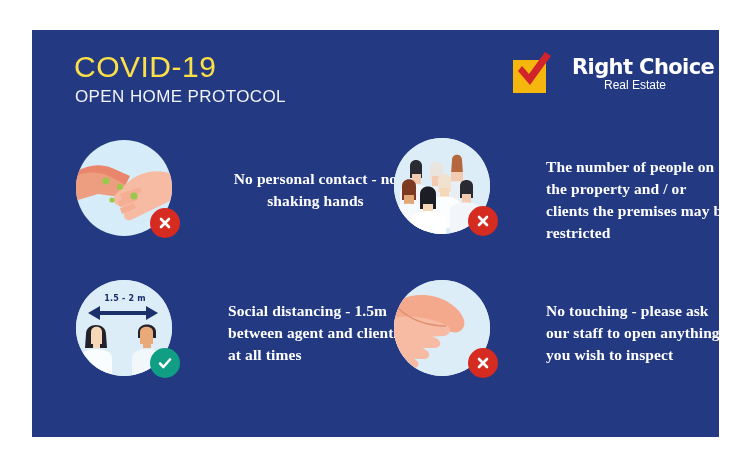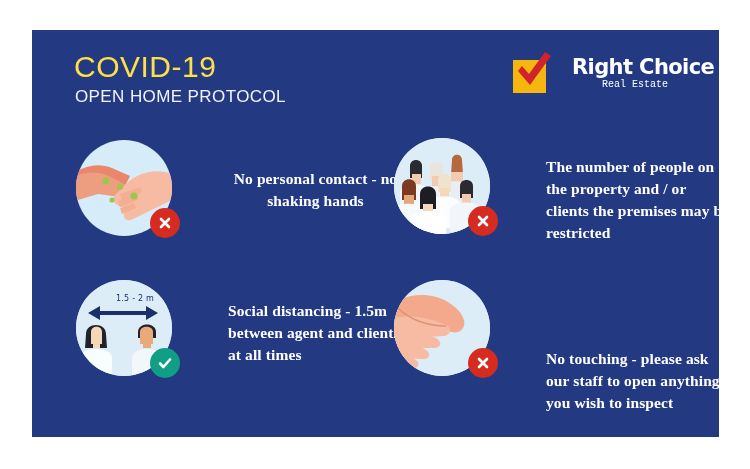--- a/index.html
+++ b/index.html
@@ -83,22 +83,22 @@
   .logo-name {
     font-family: "DejaVu Sans", sans-serif;
     font-weight: bold;
     font-size: 21px;
     color: #ffffff;
     line-height: 1.05;
     letter-spacing: -0.6px;
     white-space: nowrap;
   }
   .logo-tag {
-    font-family: Liberation Mono, monospace;
-    font-size: 10px;
+    font-family: Liberation Sans, sans-serif;
+    font-size: 12px;
     color: #ffffff;
     line-height: 1.1;
     text-align: center;
     white-space: nowrap;
     margin-top: 1px;
     padding-right: 2px;
   }
 
   
   .panel { position: absolute; }
@@ -143,30 +143,30 @@
 
   
   #panel-contact   { left: 44px;  top: 110px; width: 300px; }
   #panel-crowd     { left: 362px; top: 108px; width: 320px; }
   #panel-distance  { left: 44px;  top: 250px; width: 300px; }
   #panel-touch     { left: 362px; top: 250px; width: 320px; }
 
   #panel-contact  .panel-text { left: 152px; top: 28px; width: 175px; text-align: center; }
   #panel-crowd    .panel-text { left: 152px; top: 18px; width: 185px; }
   #panel-distance .panel-text { left: 152px; top: 20px; width: 180px; }
-  #panel-touch    .panel-text { left: 152px; top: 20px; width: 185px; margin-top: 48px; }
+  #panel-touch    .panel-text { left: 152px; top: 20px; width: 185px; }
 
   .dist-label {
     position: absolute;
     left: 20px;
     top: 14px;
     width: 58px;
-    text-align: right;
+    text-align: center;
     font-family: "DejaVu Sans", sans-serif;
-    font-weight: normal;
+    font-weight: bold;
     font-size: 8px;
     color: #1b2f6b;
     letter-spacing: 0.2px;
   }
 </style>
 </head>
 <body>
 
 <div id="poster">
 

